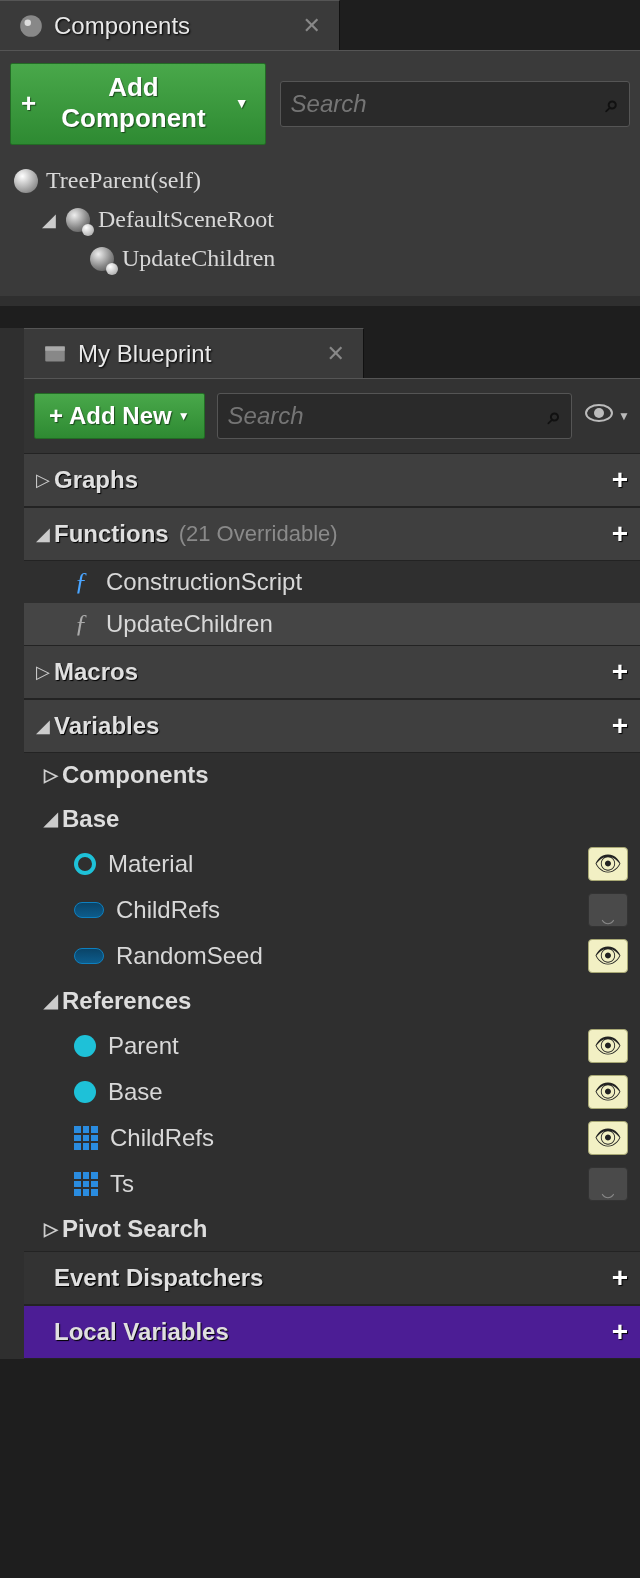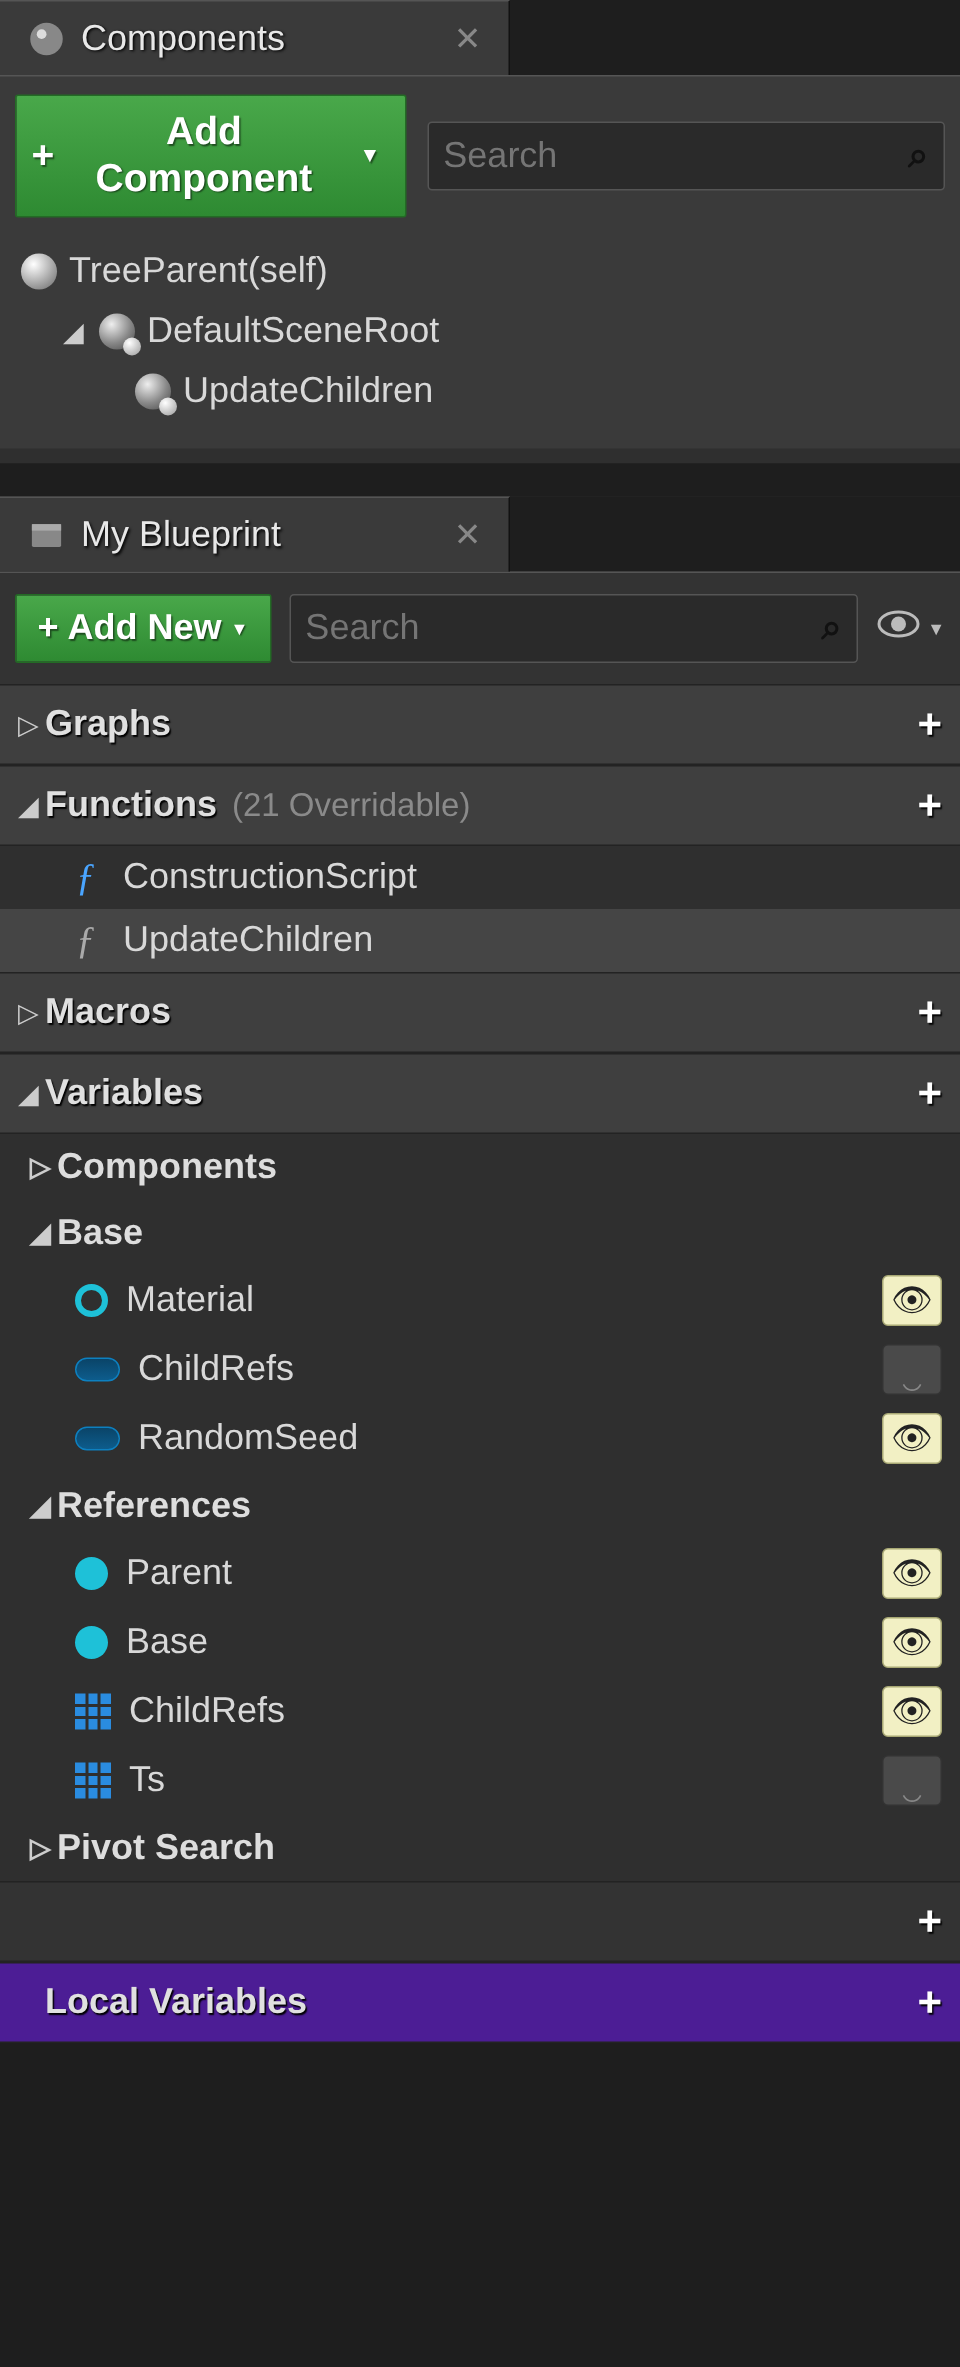--- a/index.html
+++ b/index.html
@@ -5,21 +5,21 @@
   * { box-sizing: border-box; margin: 0; padding: 0; }
   body {
     width: 640px;
     height: 1578px;
     background: #1e1e1e;
     font-family: Arial, Helvetica, sans-serif;
     color: #d8d8d8;
     font-size: 22px;
     overflow: hidden;
   }
-  .panel { background: #2f2f2f; }
+  .panel { background: #2f2f2f; padding-left: 24px; }
   .panel-outer { padding: 0 0 10px 0; }
   .tab-bar {
     display: flex;
     align-items: center;
     background: #1e1e1e;
     height: 50px;
   }
   .tab {
     background: #3a3a3a;
     height: 100%;
@@ -62,25 +62,26 @@
     align-items: center;
     padding: 0 10px;
     border-radius: 3px;
   }
   .search-box input {
     flex: 1;
     background: transparent;
     border: none;
     color: #5eead4;
     font-size: 24px;
+    font-style: italic;
     outline: none;
   }
   .search-box .mag { color: #111; font-size: 24px; font-weight: bold; }
   .eye-option { display: flex; align-items: center; gap: 4px; color: #ccc; font-size: 22px; }
-  .tree { padding: 4px 0; }
+  .tree { padding: 4px 0; font-family: Liberation Serif, serif; }
   .tree-row {
     display: flex;
     align-items: center;
     gap: 8px;
     padding: 6px 4px 6px 4px;
     font-size: 24px;
   }
   .tree-row.indent1 { padding-left: 32px; }
   .tree-row.indent2 { padding-left: 80px; }
   .tree-toggle { font-size: 18px; color: #ccc; width: 16px; display: inline-block; }
@@ -336,20 +337,21 @@
       <span class="eye-badge eye-off">‿</span>
     </div>
 
     <div class="bp-subheader">
       <span class="chev">▷</span>
       <span>Pivot Search</span>
     </div>
 
     <div class="bp-section-header" style="background:#333">
       <span class="chev" style="visibility:hidden">▷</span>
+      <span class="label">Event Dispatchers</span>
       <span class="add">+</span>
     </div>
 
     <div class="bp-section-header" style="background:#4c1d95">
       <span class="chev" style="visibility:hidden">▷</span>
       <span class="label">Local Variables</span>
       <span class="add">+</span>
     </div>
 
   </div>

